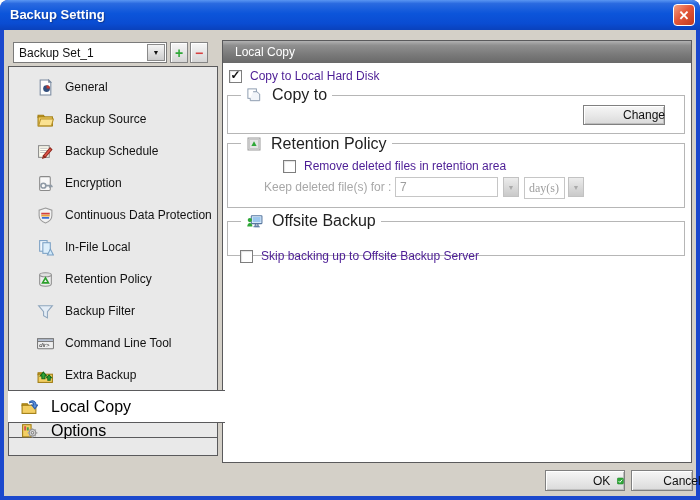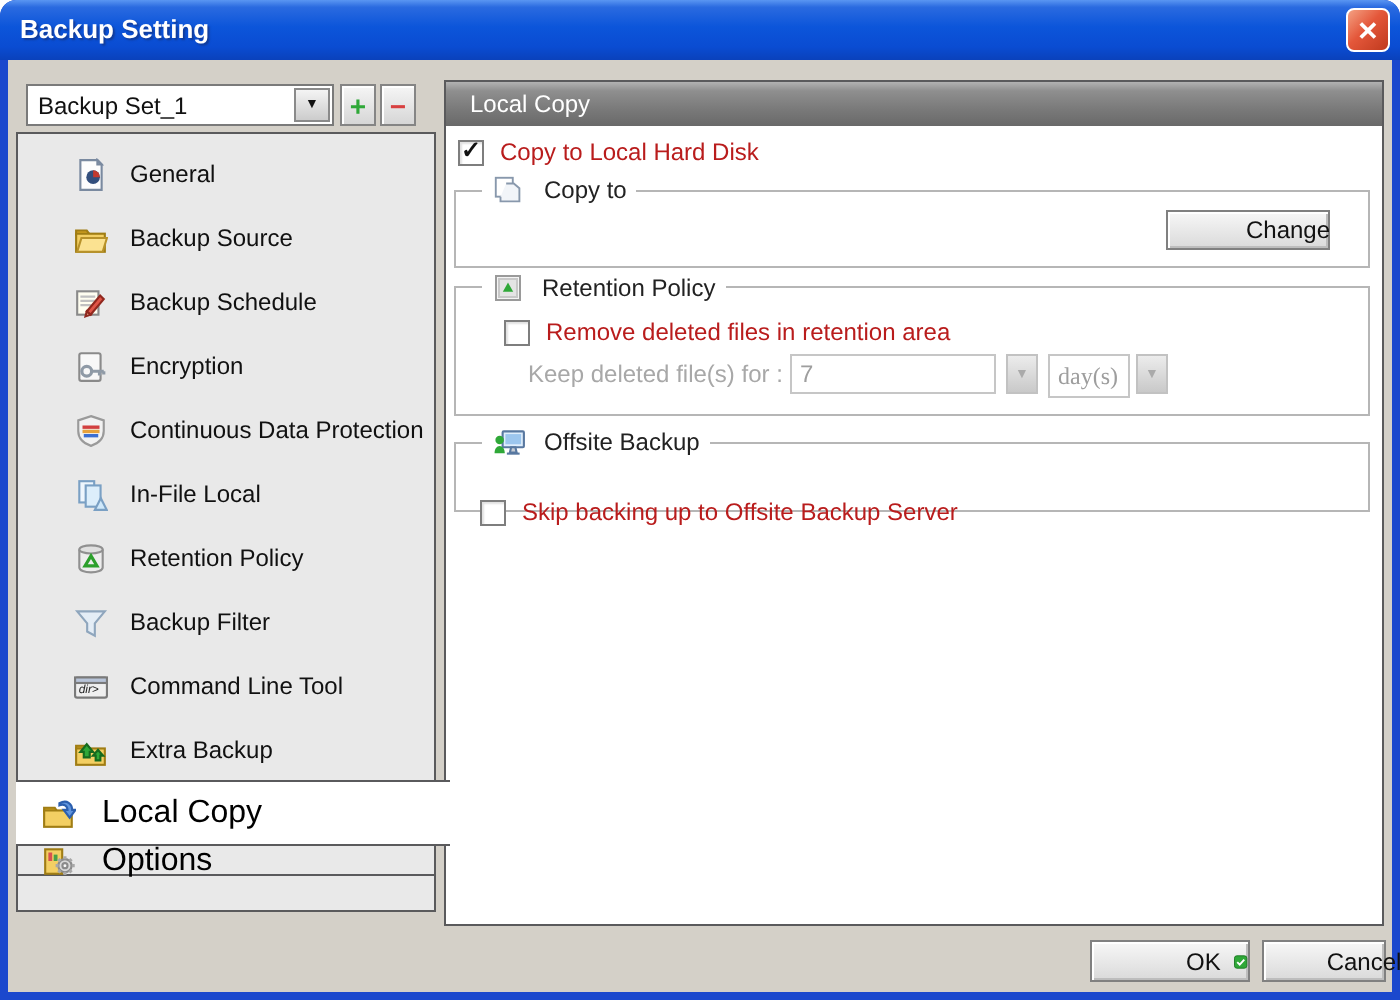--- a/index.html
+++ b/index.html
@@ -35,24 +35,24 @@
     display:flex;align-items:center;padding-left:12px;gap:13px;cursor:pointer;}
 
   
   .panel{position:absolute;left:218px;top:10px;width:470px;height:423px;background:#fff;border:1px solid #5a5a5c;}
   .panel-header{position:absolute;left:0;top:0;width:468px;height:22px;color:#fff;font-size:12px;line-height:22px;padding-left:12px;
     background:linear-gradient(180deg,#b2b2b2 0%,#8f8f8f 20%,#787878 65%,#696969 100%);}
   .cbrow{position:absolute;display:flex;align-items:center;gap:8px;height:14px;}
   .cb{width:13px;height:13px;background:#fff;border:1px solid #7e7e7e;box-shadow:inset 1px 1px 1px rgba(0,0,0,.12);
     display:flex;align-items:center;justify-content:center;cursor:pointer;flex:0 0 auto;}
   .cb.checked::after{content:"✓";font-size:12px;font-weight:bold;color:#101010;margin-top:-2px;}
-  .cb-label{font-size:12px;color:#b91c1c;}
+  .cb-label{font-size:12px;color:#4c1d95;}
   .group{position:absolute;border:1px solid #b6b6b6;}
   .legend{position:absolute;background:#fff;display:flex;align-items:center;gap:9px;padding:0 5px;height:18px;z-index:2;}
-  .legend .lbl{font-size:12px;color:#222;}
+  .legend .lbl{font-size:16px;color:#222;}
   .path-input{position:absolute;height:20px;background:linear-gradient(180deg,#e2e2e2,#fbfbfb);border:1px solid #9a9a9a;
     box-shadow:inset 1px 1px 2px rgba(0,0,0,.15);font-size:12px;color:#111;display:flex;align-items:center;padding-left:5px;}
   .push-btn{background:linear-gradient(180deg,#f7f7f7,#dadada);border:1px solid #808080;
     box-shadow:inset 1px 1px 0 #fff, inset -1px -1px 0 #bdbdbd;display:flex;align-items:center;justify-content:center;gap:7px;
     font-size:12px;color:#111;cursor:pointer;padding-left:47px;}
   .dis-label{font-size:12px;color:#a8a8a8;}
   .dis-field{background:#fff;border:1px solid #c6c6c6;color:#9e9e9e;font-size:12px;display:flex;align-items:center;padding-left:4px;}
   .dis-arrow{background:linear-gradient(180deg,#ececec,#c9c9c9);border:1px solid #c2c2c2;color:#aaaaaa;font-size:7px;
     display:flex;align-items:center;justify-content:center;}
 
@@ -222,21 +222,21 @@
 
       <div class="group" style="left:4px;top:102px;width:458px;height:65px;"></div>
       <div class="legend" style="left:18px;top:94px;">
         <svg width="16" height="16" viewBox="0 0 16 16">
           <rect x="2" y="2" width="12" height="12" fill="#f4f4f4" stroke="#9a9a9a"></rect>
           <rect x="3.5" y="3.5" width="9" height="9" fill="#e4e4e4" stroke="#c8c8c8"></rect>
           <path d="M8 5.3 L10.6 9.9 H5.4 Z" fill="#2fa838"></path>
         </svg>
         <span class="lbl">Retention Policy</span>
       </div>
-      <div class="cbrow" style="left:1px;top:118px;padding-left:28px;">
+      <div class="cbrow" style="left:32px;top:118px;padding-left:28px;">
         <div class="cb"></div>
         <span class="cb-label">Remove deleted files in retention area</span>
       </div>
       <span class="dis-label" style="position:absolute;left:41px;top:139px;">Keep deleted file(s) for :</span>
       <div class="dis-field" style="position:absolute;left:172px;top:136px;width:103px;height:20px;">7</div>
       <div class="dis-arrow" style="position:absolute;left:280px;top:136px;width:16px;height:20px;">▼</div>
       <div class="dis-field" style="position:absolute;left:301px;top:136px;width:41px;height:22px;font-family:Liberation Serif, serif;">day(s)</div>
       <div class="dis-arrow" style="position:absolute;left:345px;top:136px;width:16px;height:20px;">▼</div>
 
       <div class="group" style="left:4px;top:180px;width:458px;height:35px;"></div>

